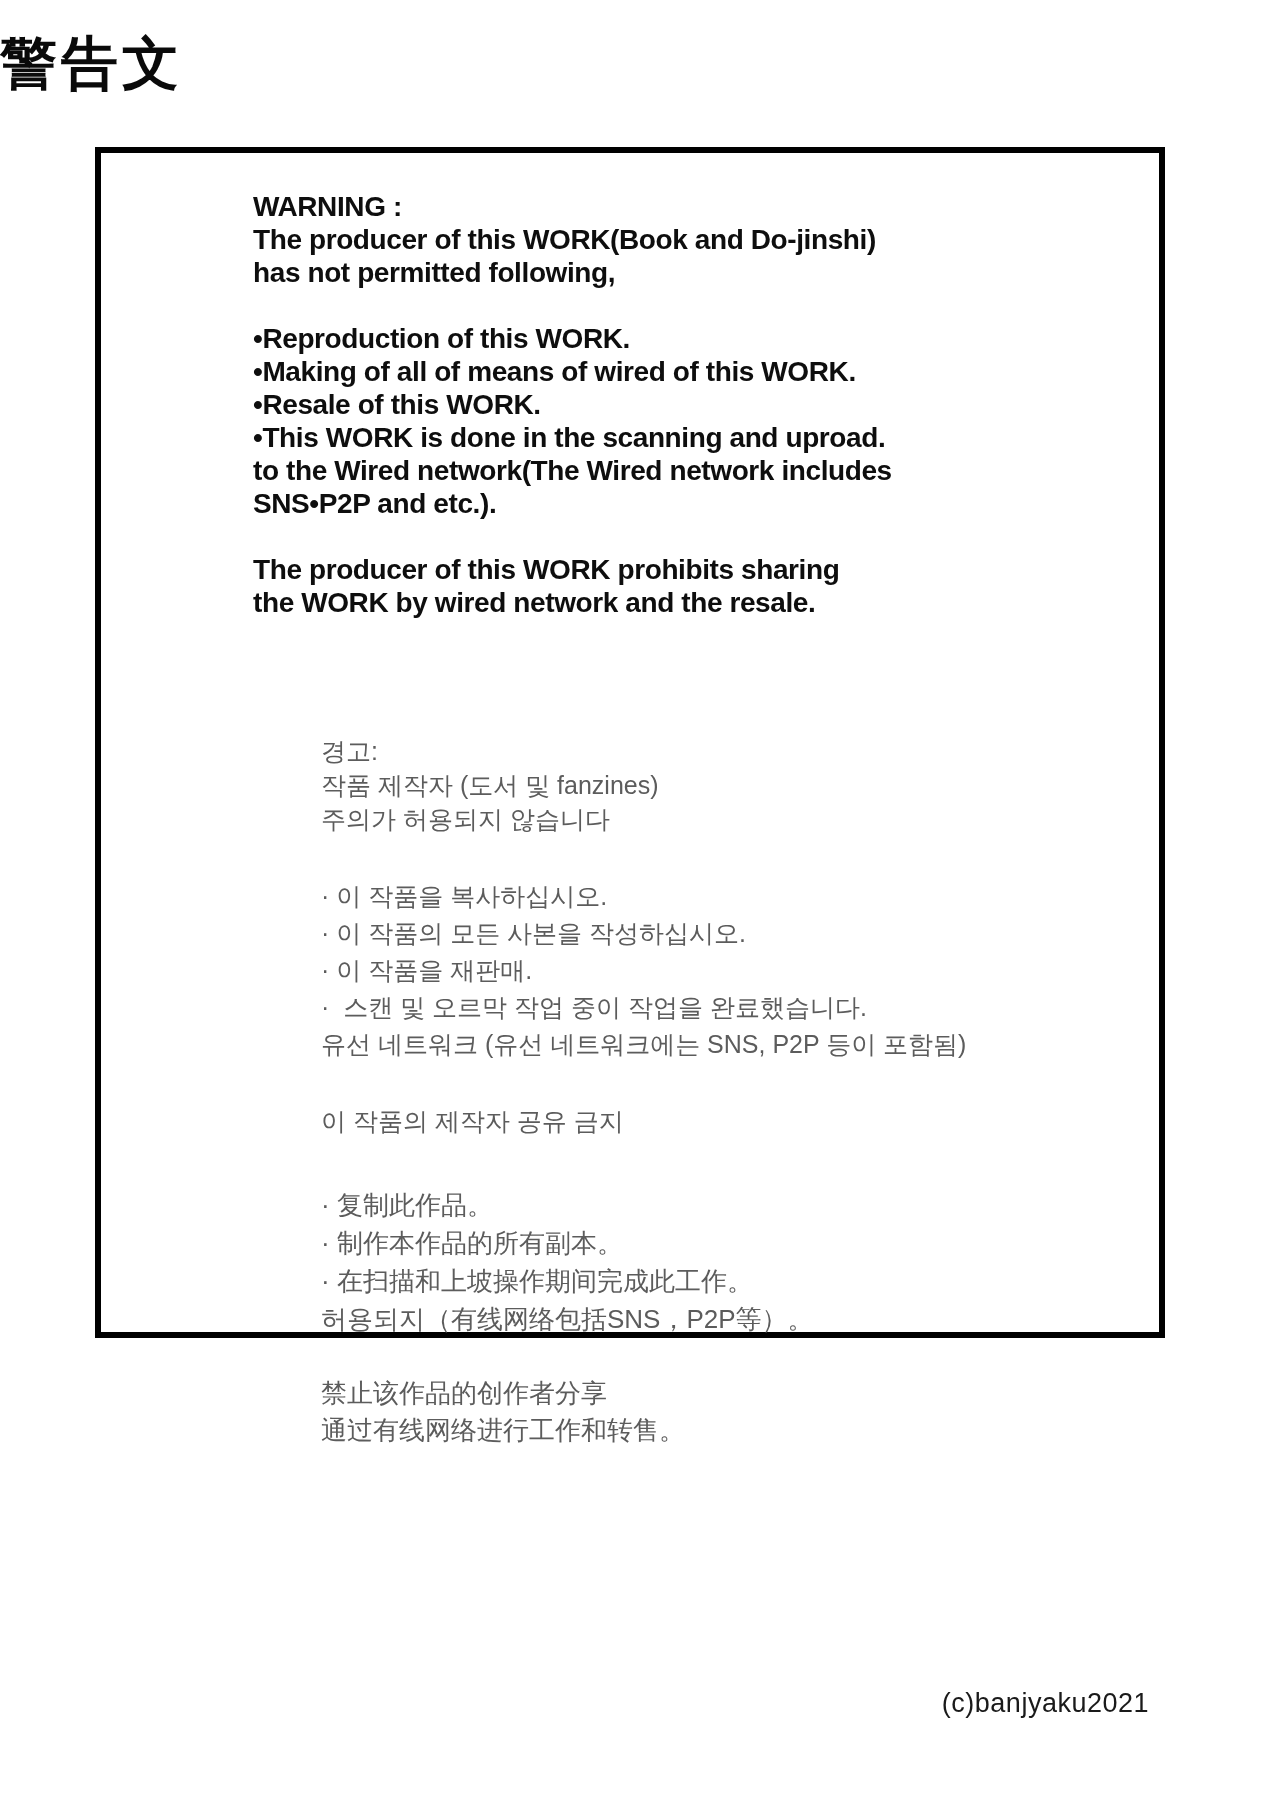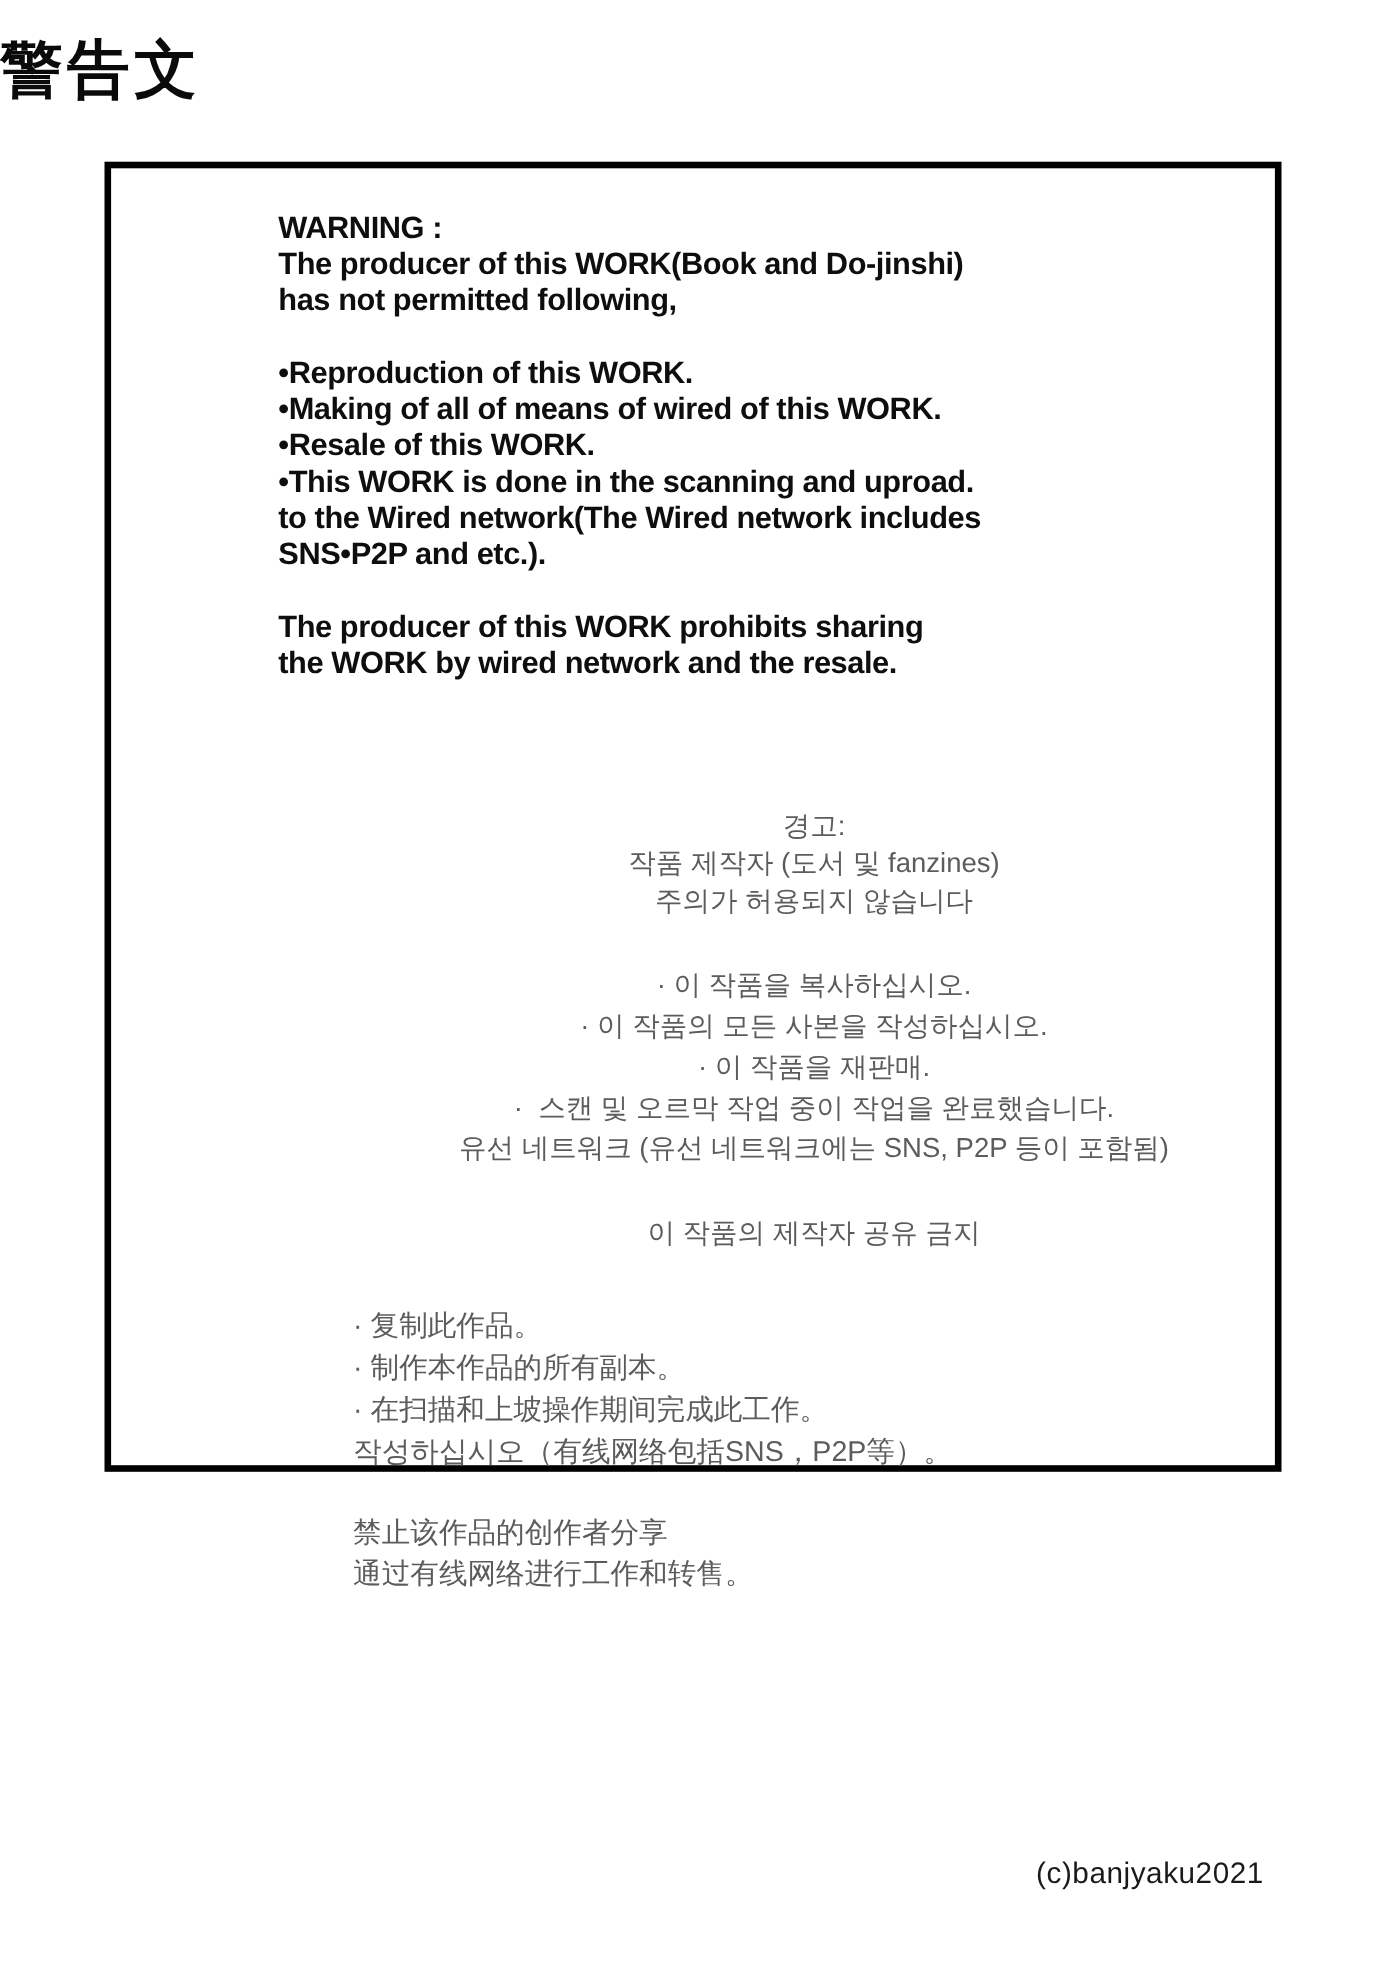--- a/index.html
+++ b/index.html
@@ -47,21 +47,21 @@
     line-height: 33px;
     font-weight: 700;
     letter-spacing: -0.4px;
     color: #0e0e0e;
   }
   .en-para + .en-para { margin-top: 33px; }
   .align-right { }
 
   
   .cjk { color: #5c5c5c; font-weight: 400; }
-  .kr-block { margin: 115px 0 0 220px; font-size: 25px; text-align: center; }
+  .kr-block { margin: 115px 0 0 220px; font-size: 25px; }
   .kr-header  { line-height: 34px; }
   .kr-bullets { margin-top: 42px; line-height: 37px; }
   .kr-footer  { margin-top: 40px; line-height: 37px; }
 
   .zh-block { margin: 39px 0 0 220px; font-size: 26px; }
   .zh-header  { line-height: 38px; }
   .zh-bullets { margin-top: 46px; line-height: 38px; }
   .zh-footer  { margin-top: 37px; line-height: 37px; }
 
   .copyright {
@@ -118,21 +118,21 @@
       <div class="kr-footer">
         <div class="line">이 작품의 제작자 공유 금지</div>
       </div>
     </div>
 
     <div class="zh-block cjk">
       <div class="zh-bullets">
         <div class="line">· 复制此作品。</div>
         <div class="line">· 制作本作品的所有副本。</div>
         <div class="line">· 在扫描和上坡操作期间完成此工作。</div>
-        <div class="line">작성하십시오（有线网络包括SNS，P2P等）。</div>
+        <div class="line">허용되지（有线网络包括SNS，P2P等）。</div>
       </div>
       <div class="zh-footer">
         <div class="line">禁止该作品的创作者分享</div>
         <div class="line">通过有线网络进行工作和转售。</div>
       </div>
     </div>
 
   </div>
 
   <div class="copyright">(c)banjyaku2021</div>

